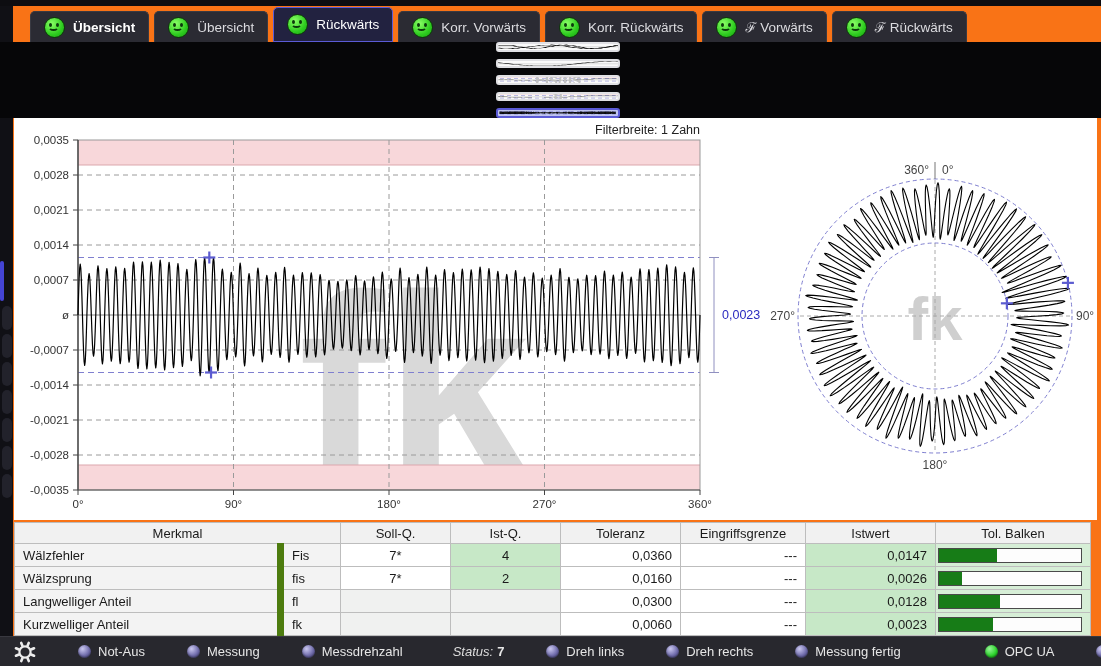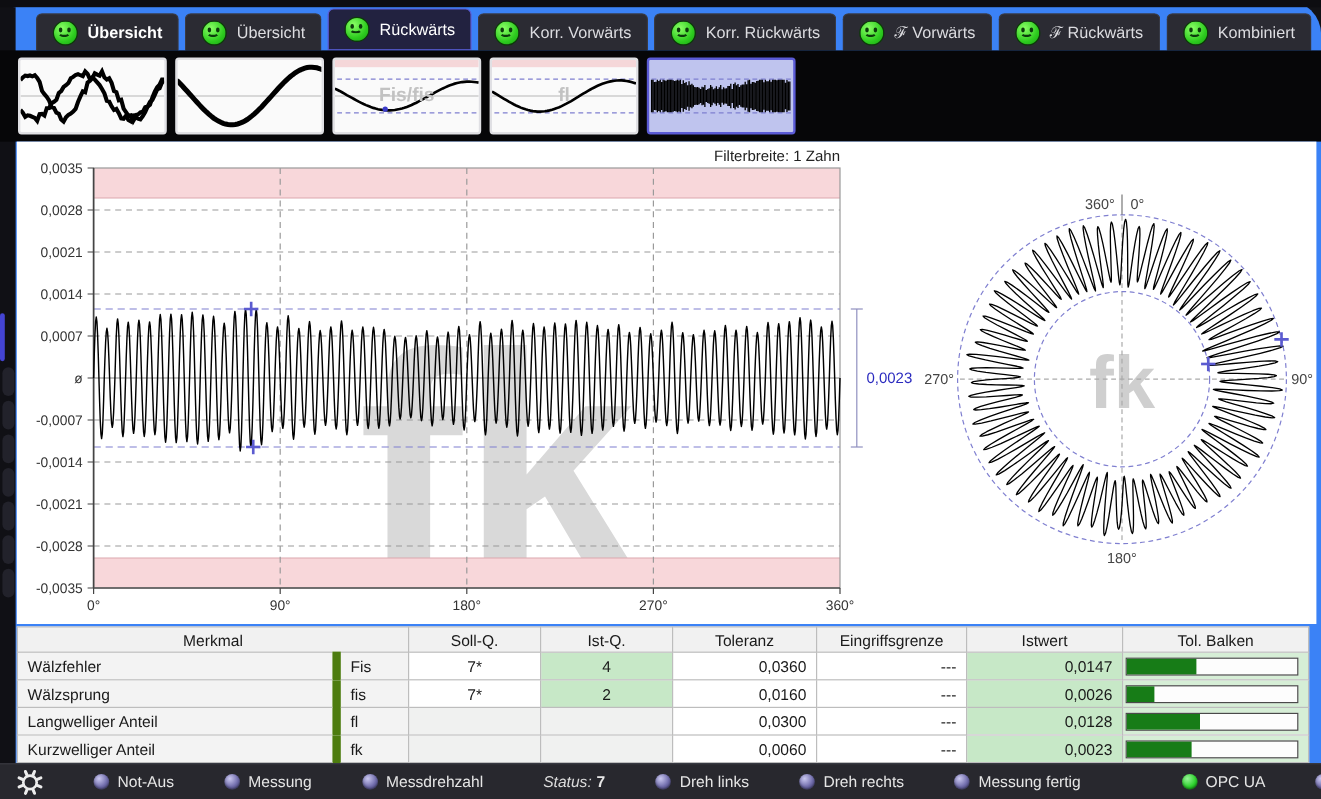--- a/index.html
+++ b/index.html
@@ -1,18 +1,18 @@
 <!DOCTYPE html>
 <html><head>
 <meta charset="utf-8">
 <style>
   html,body{margin:0;padding:0;}
   body{width:1101px;height:666px;overflow:hidden;background:#121216;
        font-family:"Liberation Sans",sans-serif;position:relative;}
-  .app{position:absolute;inset:0;background:#3b82f6;border-radius:29px;}
+  .app{position:absolute;inset:0;background:#f97316;}
   .topstrip{position:absolute;top:0;left:0;right:0;height:6px;background:#0d0d11;}
 
   
   .rail{position:absolute;left:0;top:6px;bottom:29px;width:13px;background:#101015;}
   .rail-pill{position:absolute;left:0;top:255px;width:4px;height:40px;background:#4444d4;border-radius:2px;}
   .rail-slots{position:absolute;left:2px;top:300px;display:flex;flex-direction:column;gap:4px;}
   .rail-slot{width:10px;height:24px;border-radius:5px;background:#22222b;}
 
   
   .tabbar{position:absolute;top:6px;left:30px;right:0;height:36px;display:flex;align-items:flex-end;gap:5px;}
@@ -24,21 +24,21 @@
   .smiley{width:19px;height:19px;border-radius:50%;flex:0 0 19px;position:relative;
           background:radial-gradient(circle at 35% 30%,#8aff66,#2ecc1f 60%,#17a012);
           border:1px solid #0c3a08;}
   .smiley::before{content:"";position:absolute;left:4px;top:5px;width:3px;height:4px;border-radius:50%;
           background:#0c3a0c;box-shadow:7px 0 0 #0c3a0c;}
   .smiley::after{content:"";position:absolute;left:3px;top:5px;width:11px;height:8px;border-radius:50%;
           border:2px solid transparent;border-bottom-color:#0c3a0c;box-sizing:border-box;}
 
   
   .thumbstrip{position:absolute;top:42px;left:0;right:0;height:76px;background:#060608;
-          display:flex;align-items:center;padding-left:15px;gap:7px;box-sizing:border-box;}
+          display:flex;align-items:center;padding-left:15px;gap:7px;box-sizing:border-box;flex-direction:column;}
   .thumb{width:124px;height:64px;background:#fafafa;border:2px solid #e0e0e4;border-radius:3px;
           position:relative;overflow:hidden;box-sizing:border-box;cursor:pointer;}
   .thumb.selected{background:#bfc4ee;border-color:#5b5bd6;}
   .thumb svg{position:absolute;inset:0;width:100%;height:100%;}
   .thumb .wm{position:absolute;inset:0;display:flex;align-items:center;justify-content:center;
           color:#c2c2c2;font-weight:bold;font-size:16px;pointer-events:none;}
 
   
   .panel{position:absolute;top:118px;left:14px;width:1083px;height:402px;background:#fff;}
   #charts{position:absolute;inset:0;font-family:"Liberation Sans",sans-serif;}
@@ -116,24 +116,20 @@
       <span class="smiley"></span>
       <span>Korr. Rückwärts</span>
     </div>
     <div class="tab">
       <span class="smiley"></span>
       <span>ℱ Vorwärts</span>
     </div>
     <div class="tab">
       <span class="smiley"></span>
       <span>ℱ Rückwärts</span>
-    </div>
-    <div class="tab">
-      <span class="smiley"></span>
-      <span>Kombiniert</span>
     </div>
   </div>
 
   <div class="thumbstrip">
     <div class="thumb">
         <svg id="th0" viewBox="0 0 120 60" preserveAspectRatio="none">
           <line x1="0" y1="30" x2="120" y2="30" stroke="#b4b4b4" stroke-width="0.8"></line>
           <path d="M0,16.7 L2,14.5 4,13.0 6,13.4 8,12.9 10,13.6 12,12.7 14,14.9 16,18.2 18,25.7 20,28.5 22,30.8 24,33.9 26,39.3 28,40.0 30,43.9 32,44.8 34,49.7 36,51.4 38,47.7 40,45.7 42,44.7 44,43.0 46,40.7 48,35.0 50,30.3 52,26.1 54,26.9 56,18.8 58,17.3 60,15.1 62,11.1 64,12.2 66,13.0 68,9.5 70,14.5 72,16.3 74,15.2 76,19.0 78,25.8 80,26.8 82,33.6 84,33.1 86,40.5 88,43.4 90,46.4 92,46.1 94,50.8 96,47.4 98,48.8 100,49.5 102,46.7 104,43.4 106,38.9 108,37.4 110,31.2 112,26.3 114,22.6 116,20.6 118,16.3 120,16.2 " fill="none" stroke="#000" stroke-width="3.4"></path>
           <path d="M0,41.6 L2,44.0 4,47.4 6,46.1 8,46.5 10,47.4 12,48.3 14,50.7 16,45.1 18,44.9 20,46.3 22,40.1 24,40.0 26,36.0 28,34.8 30,33.1 32,27.5 34,25.9 36,22.4 38,21.0 40,19.2 42,15.2 44,14.1 46,12.5 48,11.8 50,12.7 52,13.5 54,9.5 56,11.6 58,16.1 60,14.4 62,16.3 64,18.6 66,20.9 68,24.1 70,27.8 72,34.1 74,34.6 76,38.6 78,41.7 80,40.8 82,44.3 84,48.7 86,49.0 88,46.4 90,50.1 92,51.2 94,46.3 96,45.9 98,45.4 100,43.7 102,43.2 104,39.3 106,38.8 108,34.8 110,33.3 112,29.1 114,24.6 116,23.5 118,18.7 120,17.4 " fill="none" stroke="#000" stroke-width="3.4"></path>
         </svg>

